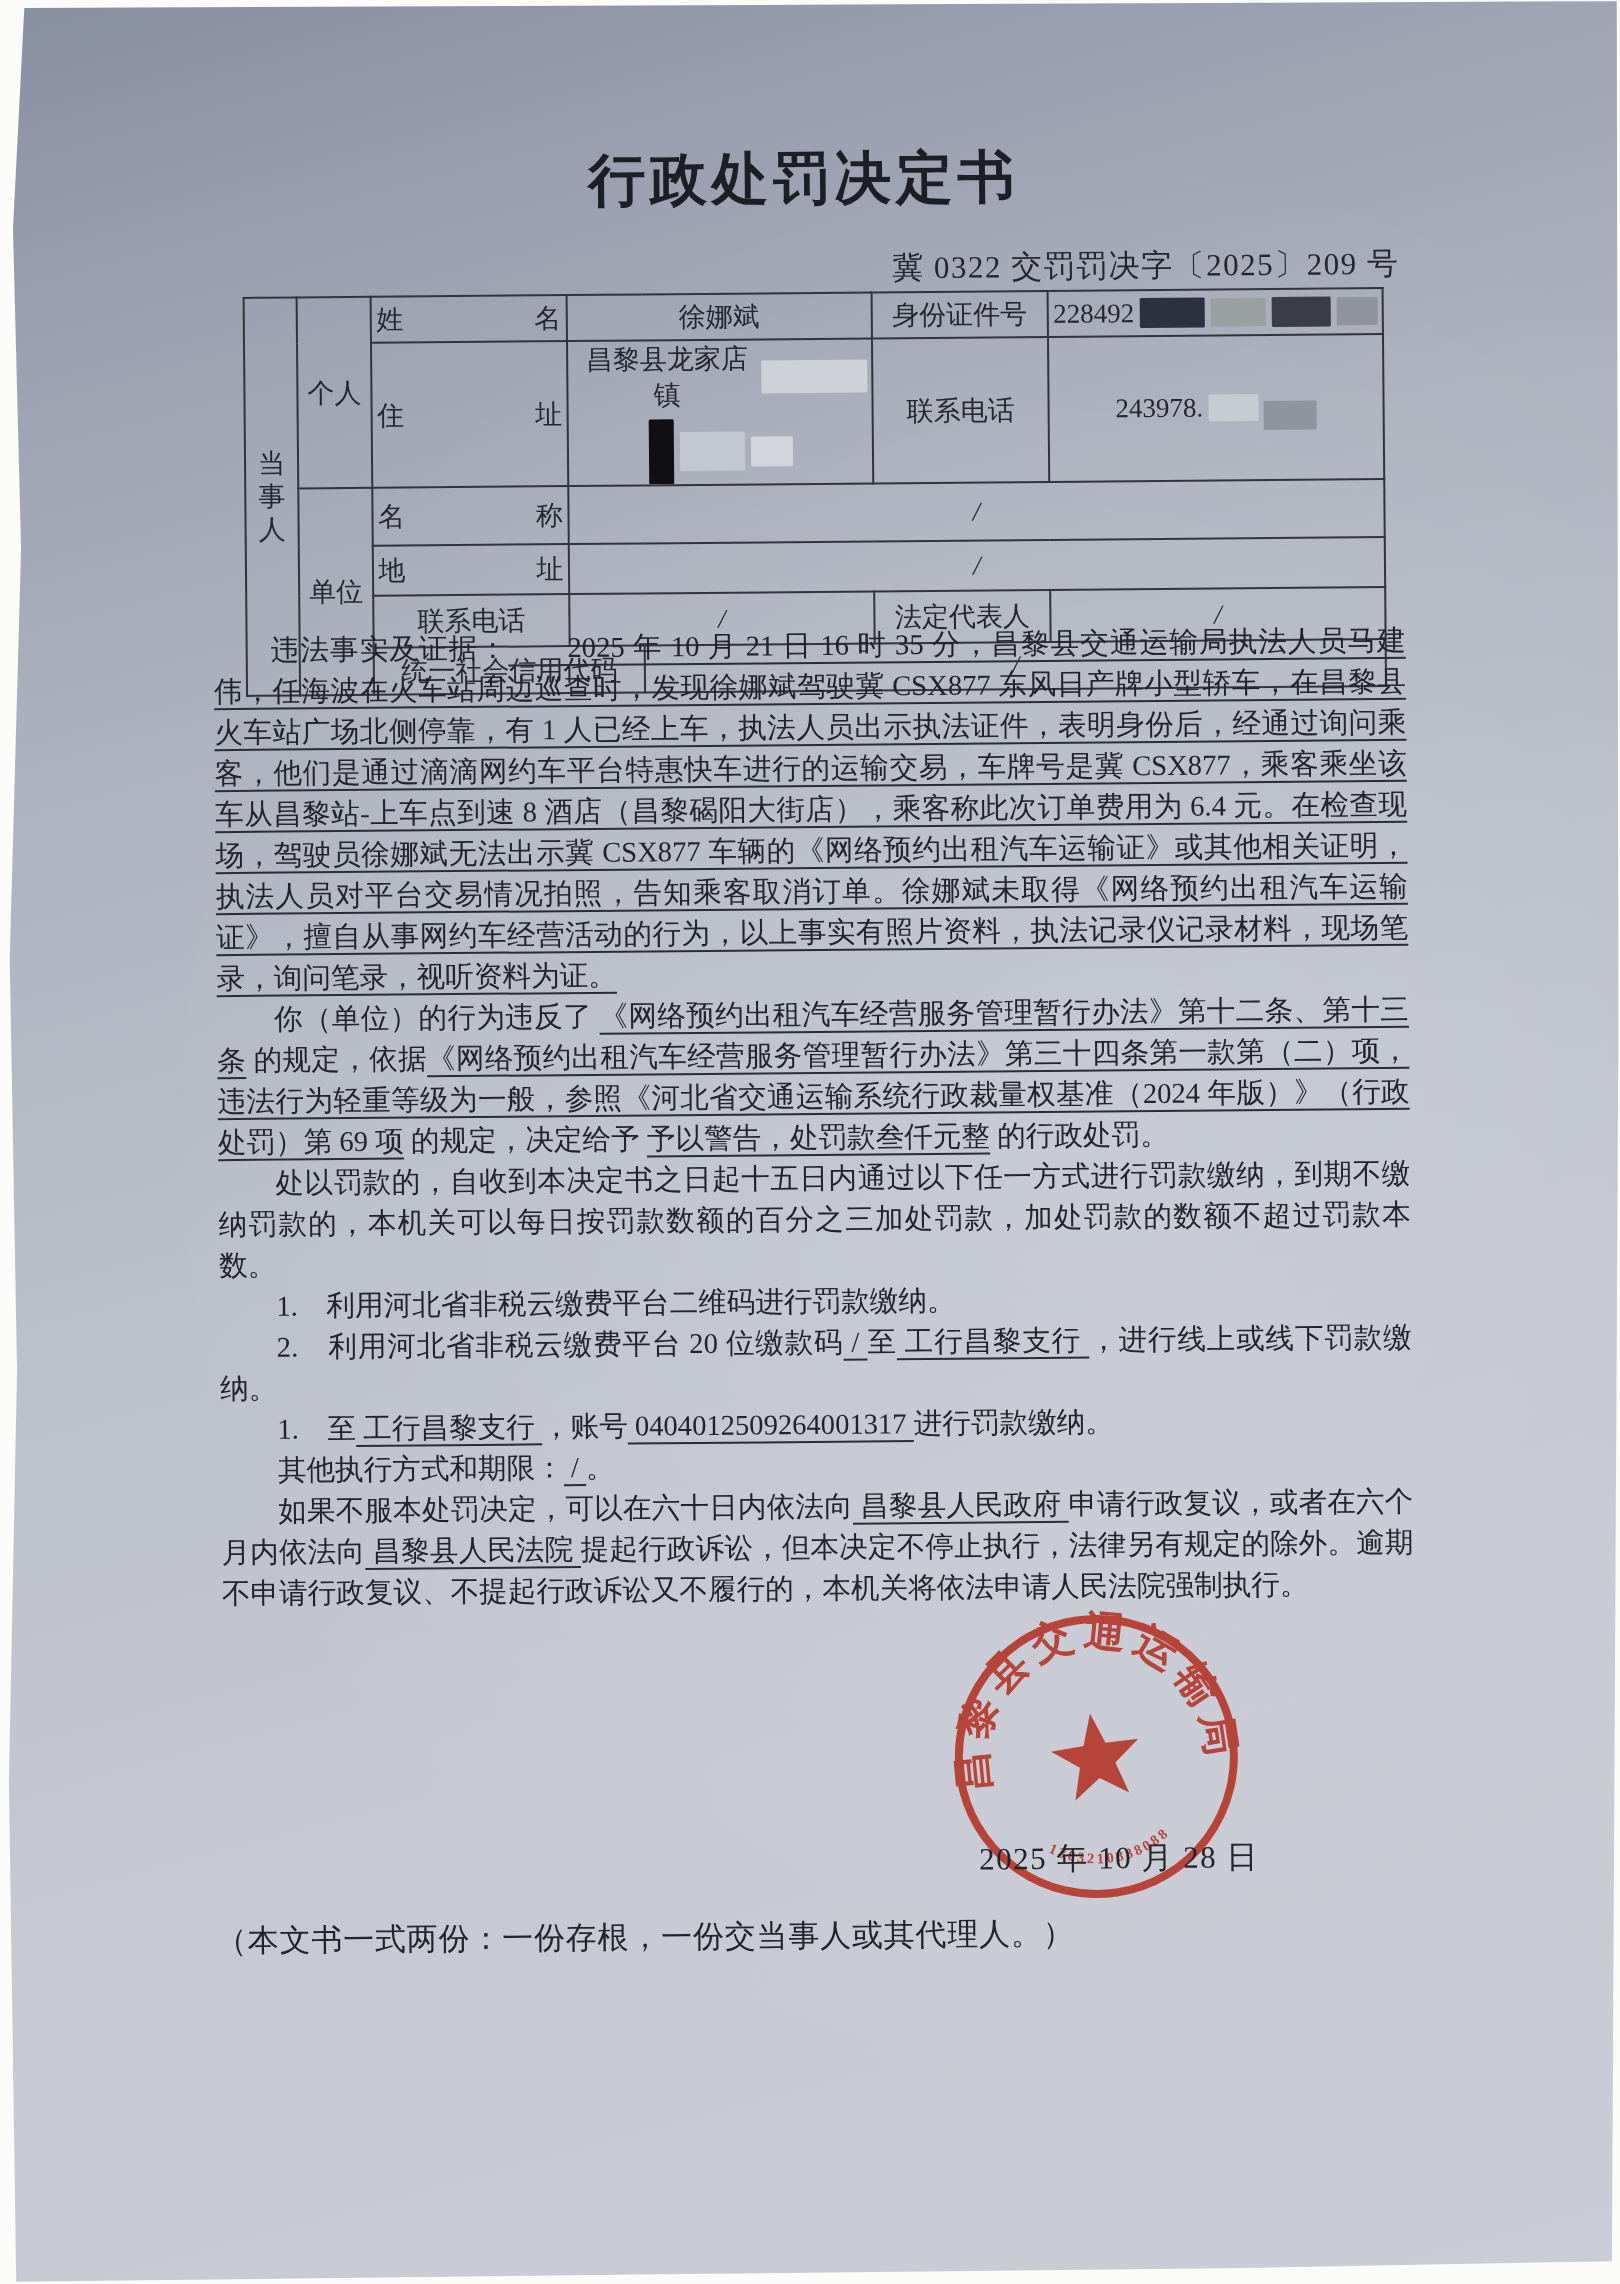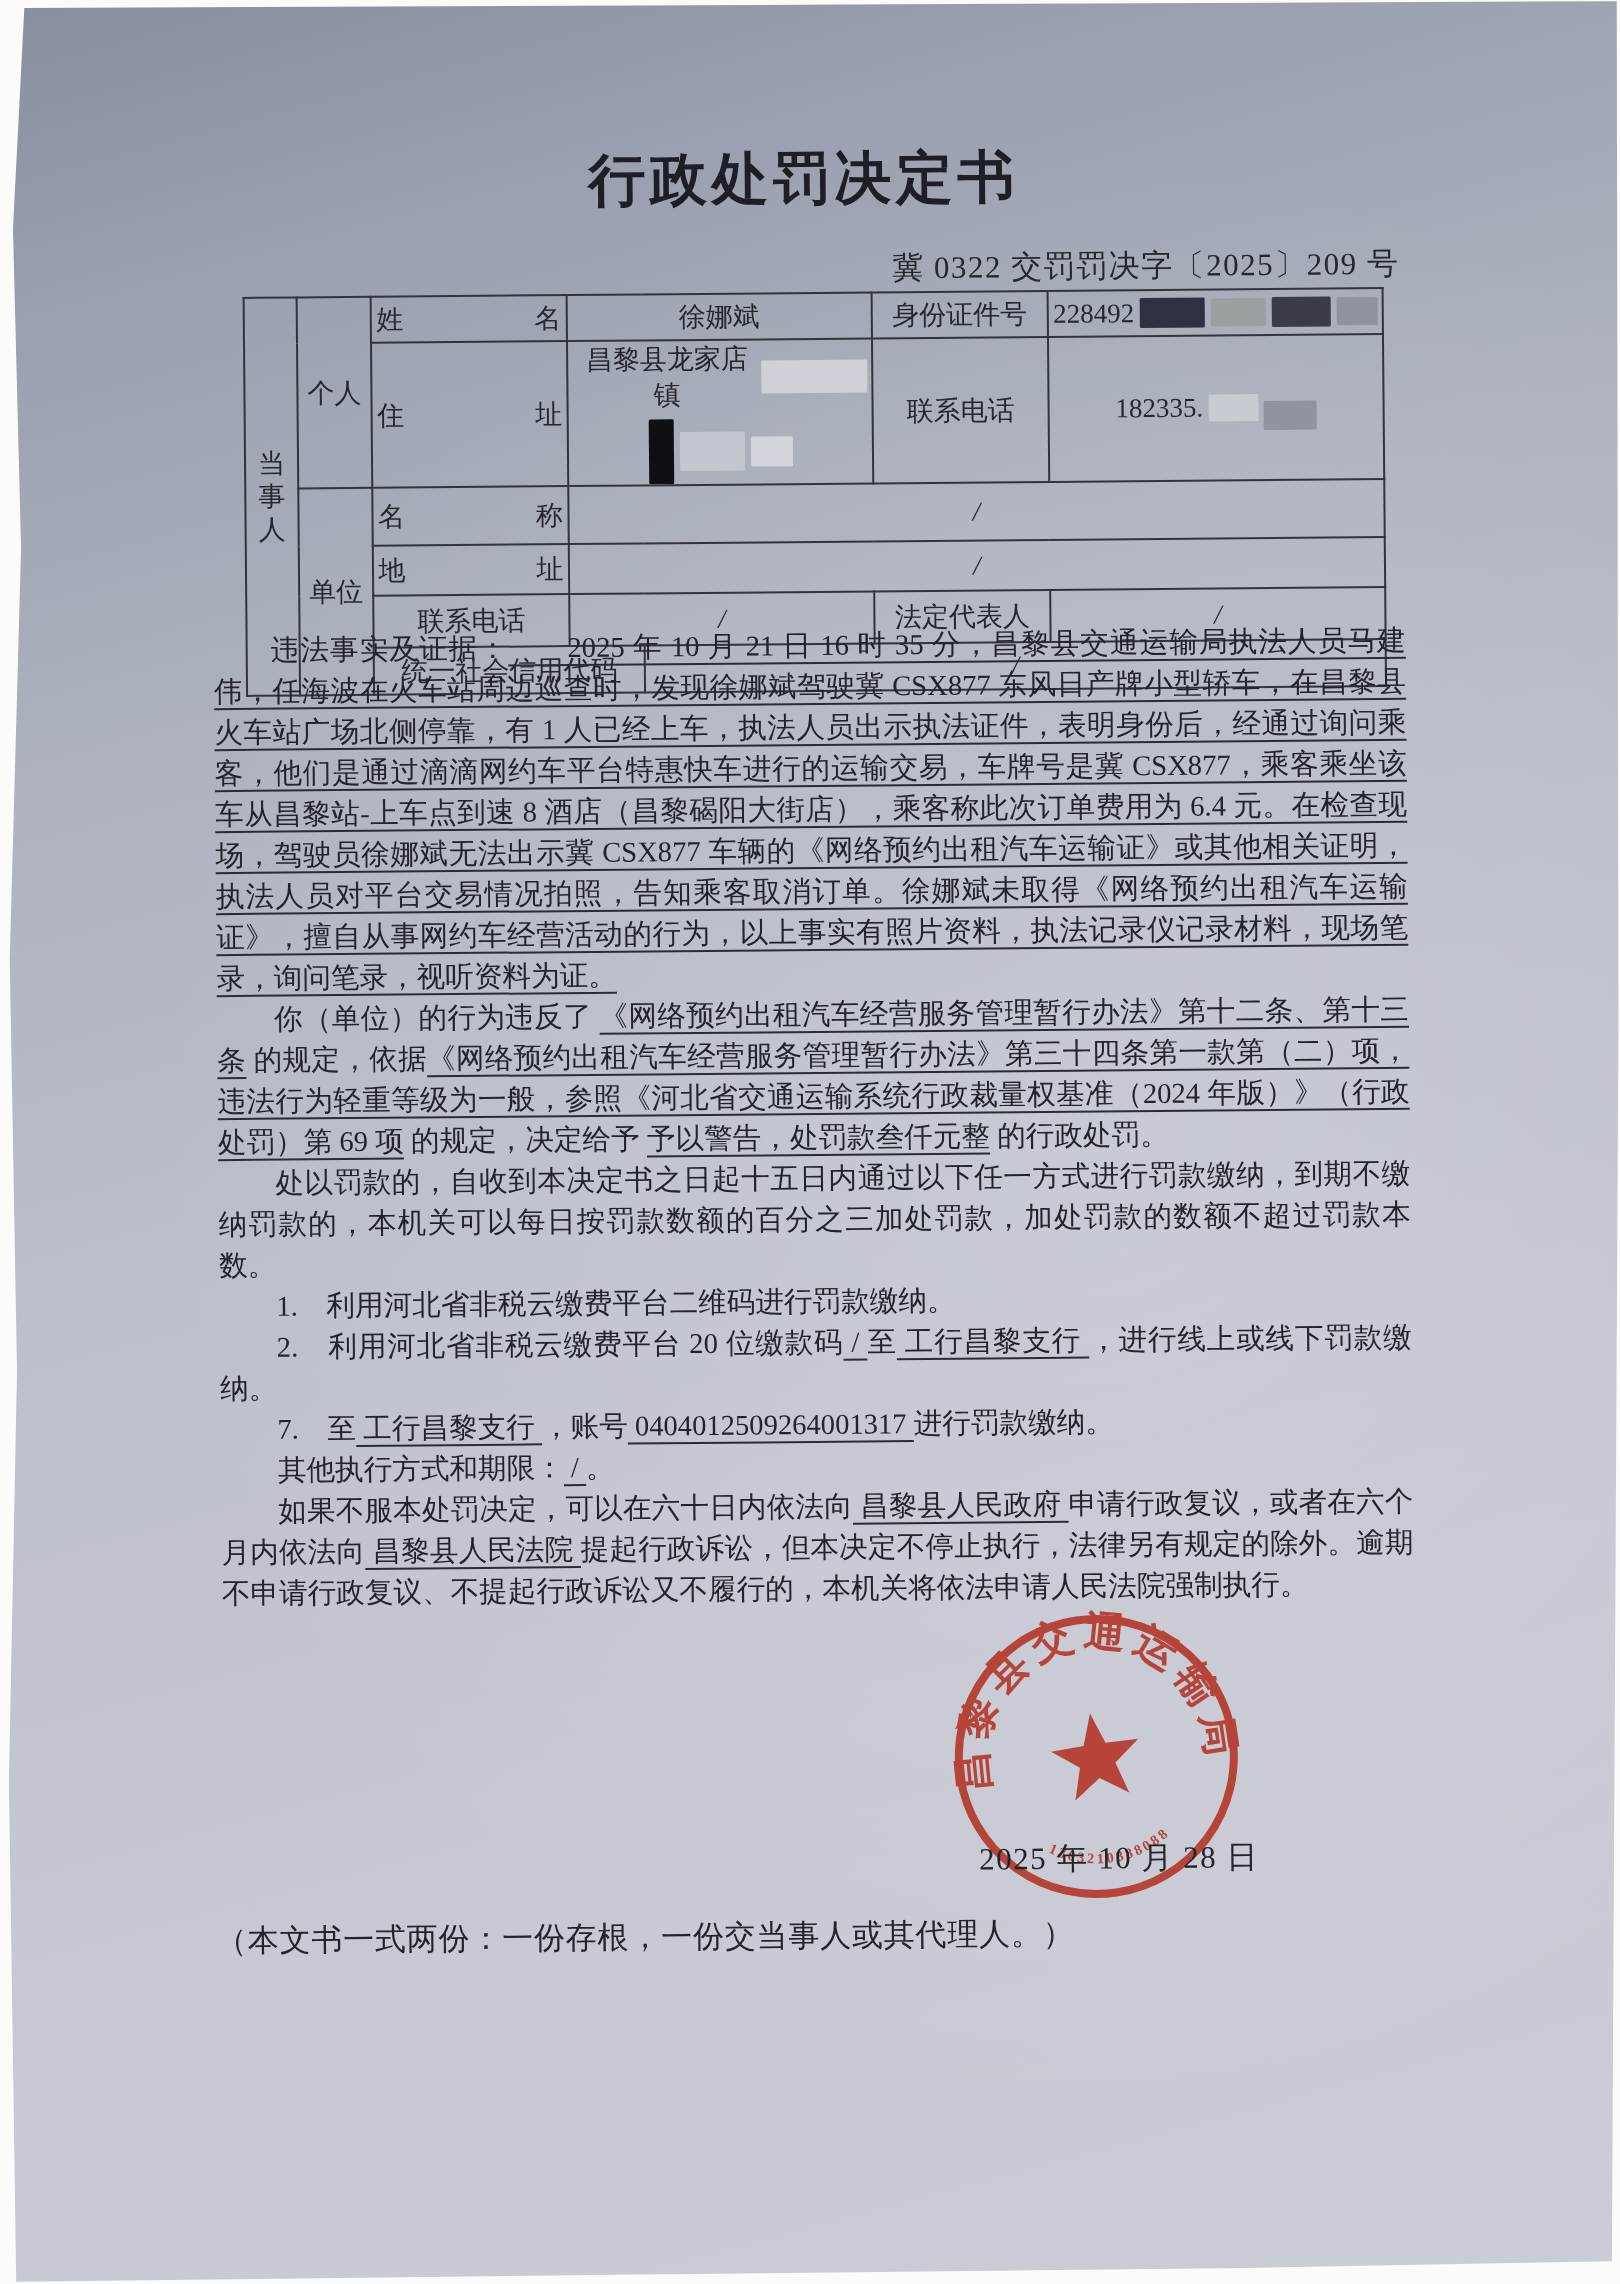--- a/index.html
+++ b/index.html
@@ -125,21 +125,21 @@
           <div class="addrline addrline2">
             <span class="rb" style="width:25.6px;height:65px;background:#101014;"></span>
             <span class="rb" style="width:65px;height:39px;background:#c3c7cf;"></span>
             <span class="rb" style="width:42px;height:30px;background:#d2d5db;"></span>
           </div>
         </div>
       </td>
       <td>联系电话</td>
       <td>
         <div class="redrow">
-          <span>182335.</span>
+          <span>243978.</span>
           <span class="rb" style="width:50px;height:27px;background:#c7cbd2;"></span>
           <span class="rb" style="width:53px;height:28.6px;background:#8f949d;margin-top:16.5px;"></span>
         </div>
       </td>
     </tr>
     <tr class="r3">
       <td rowspan="4">单位</td>
       <td class="spread">名称</td>
       <td colspan="4" class="slashL">/</td>
     </tr>
@@ -159,21 +159,21 @@
     </tr>
     </tbody>
   </table>
 
   <div class="body-text">
       <p><span>违法事实及证据：</span><span class="u">　　2025 年 10 月 21 日 16 时 35 分，昌黎县交通运输局执法人员马建伟，任海波在火车站周边巡查时，发现徐娜斌驾驶冀 CSX877 东风日产牌小型轿车，在昌黎县火车站广场北侧停靠，有 1 人已经上车，执法人员出示执法证件，表明身份后，经通过询问乘客，他们是通过滴滴网约车平台特惠快车进行的运输交易，车牌号是冀 CSX877，乘客乘坐该车从昌黎站-上车点到速 8 酒店（昌黎碣阳大街店），乘客称此次订单费用为 6.4 元。在检查现场，驾驶员徐娜斌无法出示冀 CSX877 车辆的《网络预约出租汽车运输证》或其他相关证明，执法人员对平台交易情况拍照，告知乘客取消订单。徐娜斌未取得《网络预约出租汽车运输证》，擅自从事网约车经营活动的行为，以上事实有照片资料，执法记录仪记录材料，现场笔录，询问笔录，视听资料为证。</span></p>
       <p><span>你（单位）的行为违反了 </span><span class="u">《网络预约出租汽车经营服务管理暂行办法》第十二条、第十三条</span><span> 的规定，依据</span><span class="u">《网络预约出租汽车经营服务管理暂行办法》第三十四条第一款第（二）项，违法行为轻重等级为一般，参照《河北省交通运输系统行政裁量权基准（2024 年版）》（行政处罚）第 69 项</span><span> 的规定，决定给予 </span><span class="u">予以警告，处罚款叁仟元整</span><span> 的行政处罚。</span></p>
       <p><span>处以罚款的，自收到本决定书之日起十五日内通过以下任一方式进行罚款缴纳，到期不缴纳罚款的，本机关可以每日按罚款数额的百分之三加处罚款，加处罚款的数额不超过罚款本数。</span></p>
       <p><span>1.　利用河北省非税云缴费平台二维码进行罚款缴纳。</span></p>
       <p><span>2.　利用河北省非税云缴费平台 20 位缴款码</span><span class="u"> / </span><span>至</span><span class="u"> 工行昌黎支行 </span><span>，进行线上或线下罚款缴纳。</span></p>
-      <p><span>7.　至</span><span class="u"> 工行昌黎支行 </span><span>，账号</span><span class="u"> 0404012509264001317 </span><span>进行罚款缴纳。</span></p>
+      <p><span>1.　至</span><span class="u"> 工行昌黎支行 </span><span>，账号</span><span class="u"> 0404012509264001317 </span><span>进行罚款缴纳。</span></p>
       <p><span>其他执行方式和期限：</span><span class="u"> / </span><span>。</span></p>
       <p><span>如果不服本处罚决定，可以在六十日内依法向</span><span class="u"> 昌黎县人民政府 </span><span>申请行政复议，或者在六个月内依法向</span><span class="u"> 昌黎县人民法院 </span><span>提起行政诉讼，但本决定不停止执行，法律另有规定的除外。逾期不申请行政复议、不提起行政诉讼又不履行的，本机关将依法申请人民法院强制执行。</span></p>
     </div>
 
   <div class="stamp">
     <svg viewBox="0 0 420 420">
       <circle cx="210" cy="210" r="190" fill="none" stroke="#b5392c" stroke-width="11"></circle>
       <defs>
         <path id="sealArc" d="M 66,258 A 152,152 0 1 1 354,258" fill="none"></path>
         <path id="codeArc" d="M 92,299 A 148,148 0 0 0 328,299" fill="none"></path>

